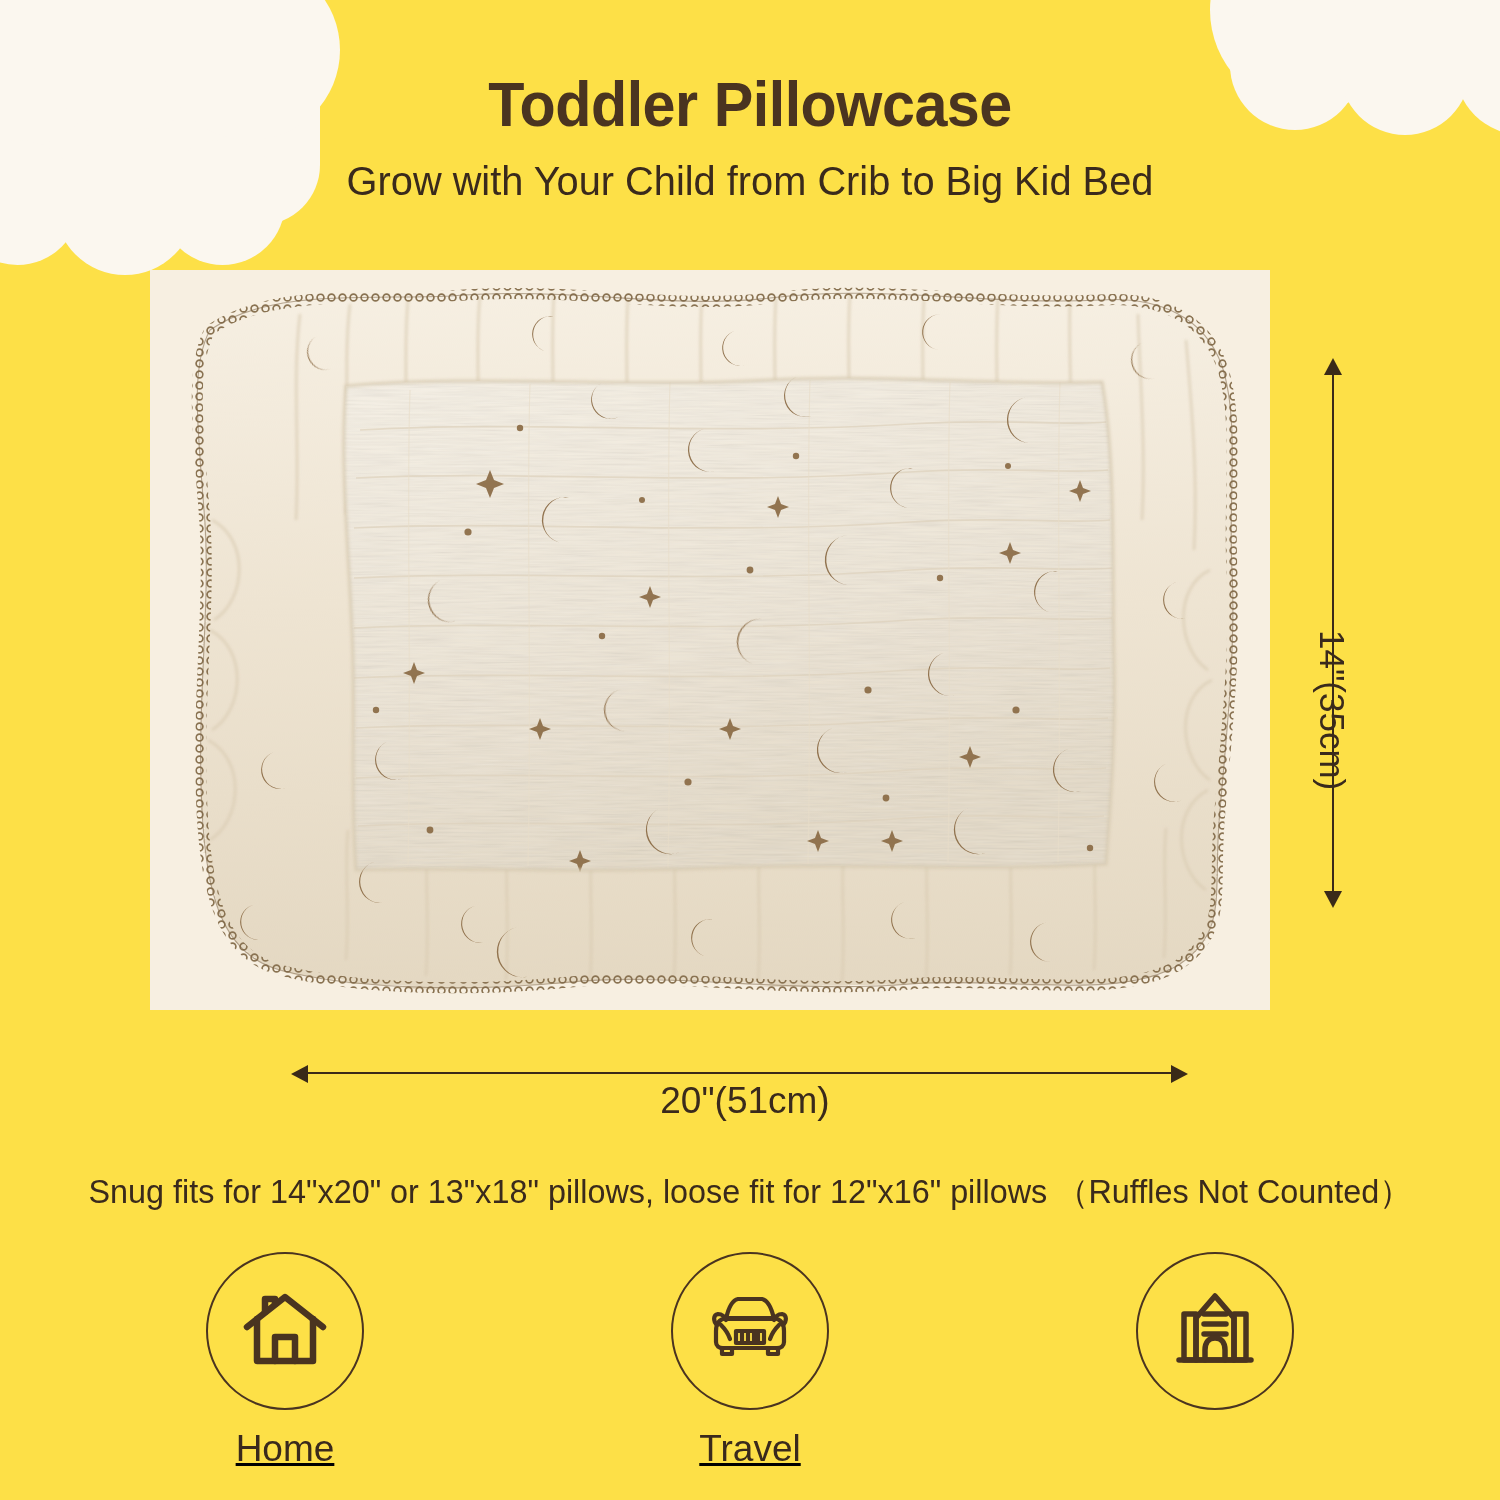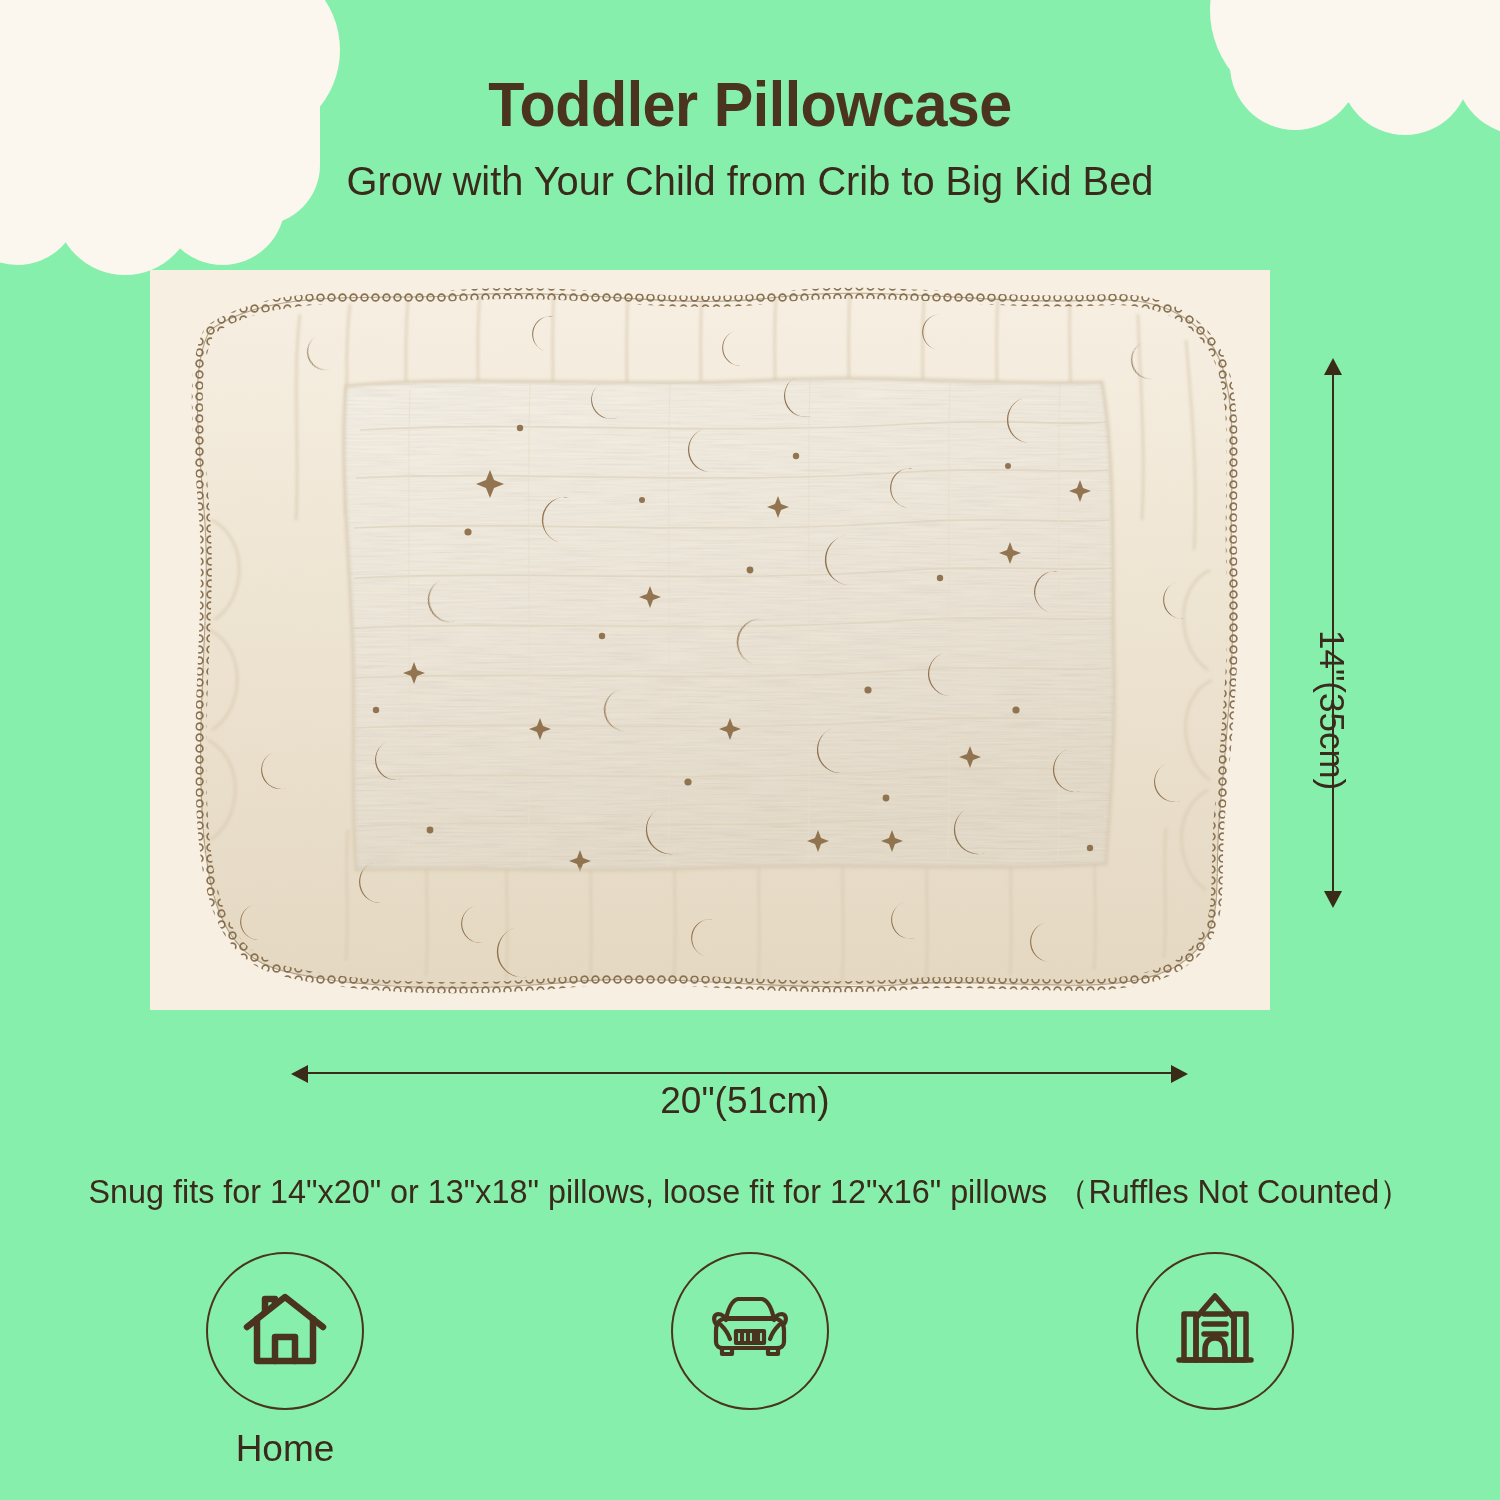--- a/index.html
+++ b/index.html
@@ -8,21 +8,21 @@
     background: #ffffff;
   }
   body {
     font-family: "Liberation Sans", sans-serif;
   }
   #page {
     position: relative;
     width: 1500px;
     height: 1500px;
     overflow: hidden;
-    background: #86efac;
+    background: #fde047;
   }
 
   
   .cloud {
     position: absolute;
     pointer-events: none;
   }
   .cloud .puff {
     position: absolute;
     background: #fbf7ef;
@@ -150,20 +150,21 @@
     transform: scaleX(0.98);
   }
 
   
   #usecases {
     position: absolute;
     left: 120px; top: 1252px;
     width: 1260px;
     display: flex;
     justify-content: space-between;
+    text-decoration: underline;
   }
   .usecase { width: 330px; text-align: center; }
   .usecase-circle {
     width: 154px; height: 154px;
     margin: 0 auto;
     border: 2px solid #4a3420;
     border-radius: 50%;
     display: flex;
     align-items: center;
     justify-content: center;
@@ -542,20 +543,21 @@
             <path d="M 42,52 L 42,64 M 48,52 L 48,64 M 54,52 L 54,64 M 58,52 L 58,64"></path>
             <path d="M 21,46 C 25,50 28,54 30,60"></path>
             <path d="M 79,46 C 75,50 72,54 70,60"></path>
             <path d="M 17,46 C 13,42 13,36 18,35 C 22,35 25,38 26,41"></path>
             <path d="M 83,46 C 87,42 87,36 82,35 C 78,35 75,38 74,41"></path>
             <path d="M 22,69 L 22,75 L 32,75 L 32,69"></path>
             <path d="M 68,69 L 68,75 L 78,75 L 78,69"></path>
           </svg>
         </span>
       </div>
+      <div class="usecase-label">Travel</div>
     </div>
 
     <div class="usecase">
       <div class="usecase-circle">
         <span>
           <svg width="98" height="98" viewBox="0 0 98 98" fill="none" stroke="#4a3420" stroke-width="5.5" stroke-linecap="round" stroke-linejoin="round">
             <path d="M 30,38 L 49,16 L 68,38 L 68,80 L 30,80 Z"></path>
             <path d="M 18,34 L 30,34 L 30,80 L 18,80 Z"></path>
             <path d="M 68,34 L 80,34 L 80,80 L 68,80 Z"></path>
             <path d="M 38,34 L 60,34 M 38,44 L 60,44 M 38,54 L 60,54"></path>

